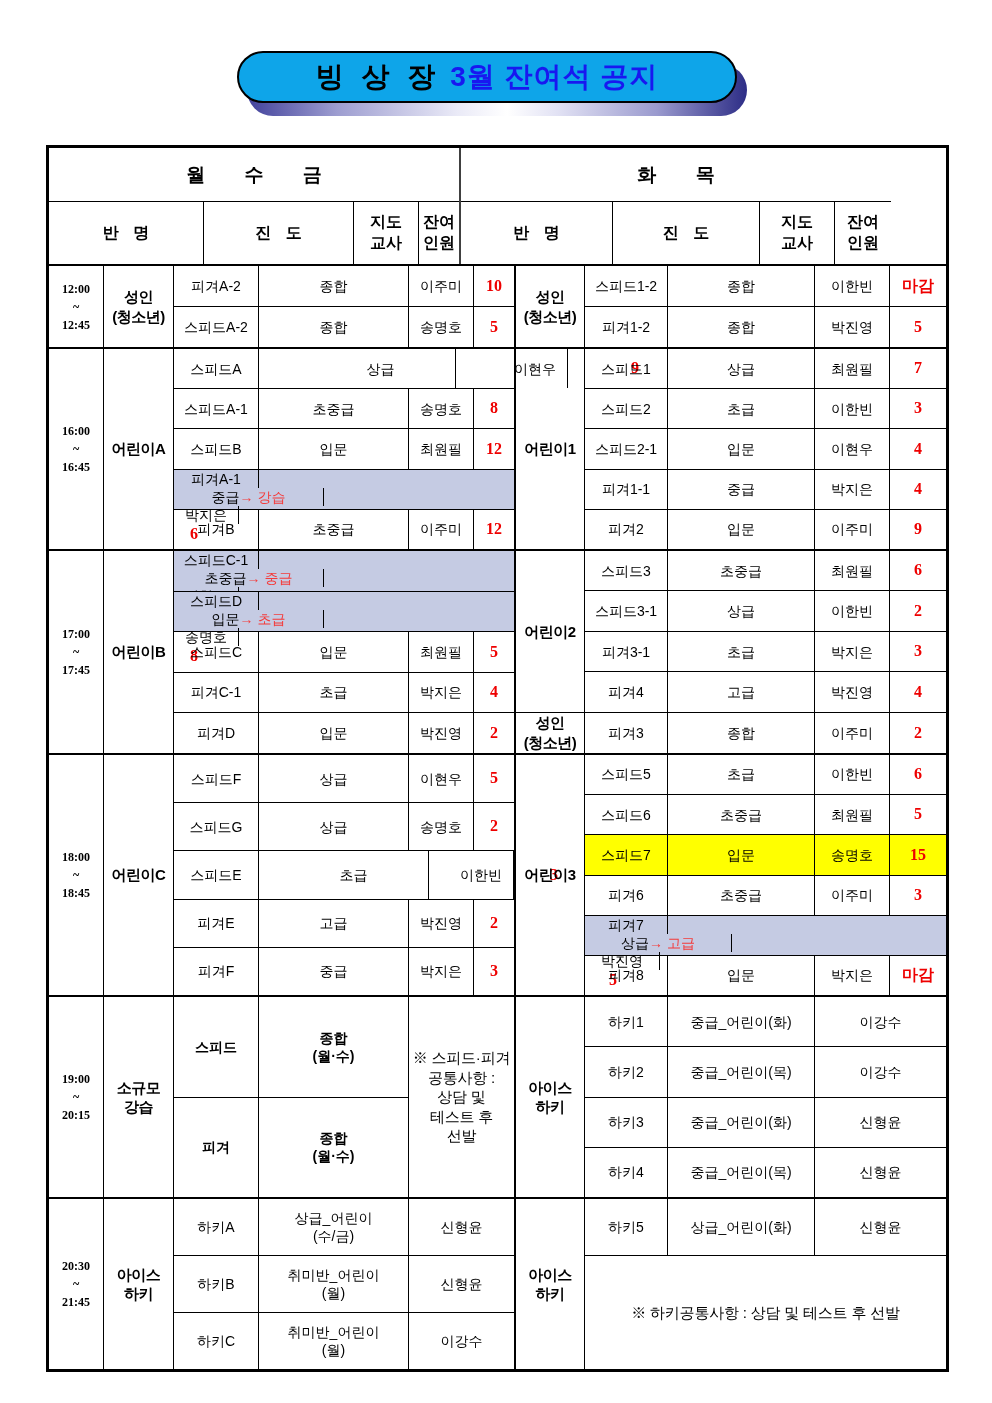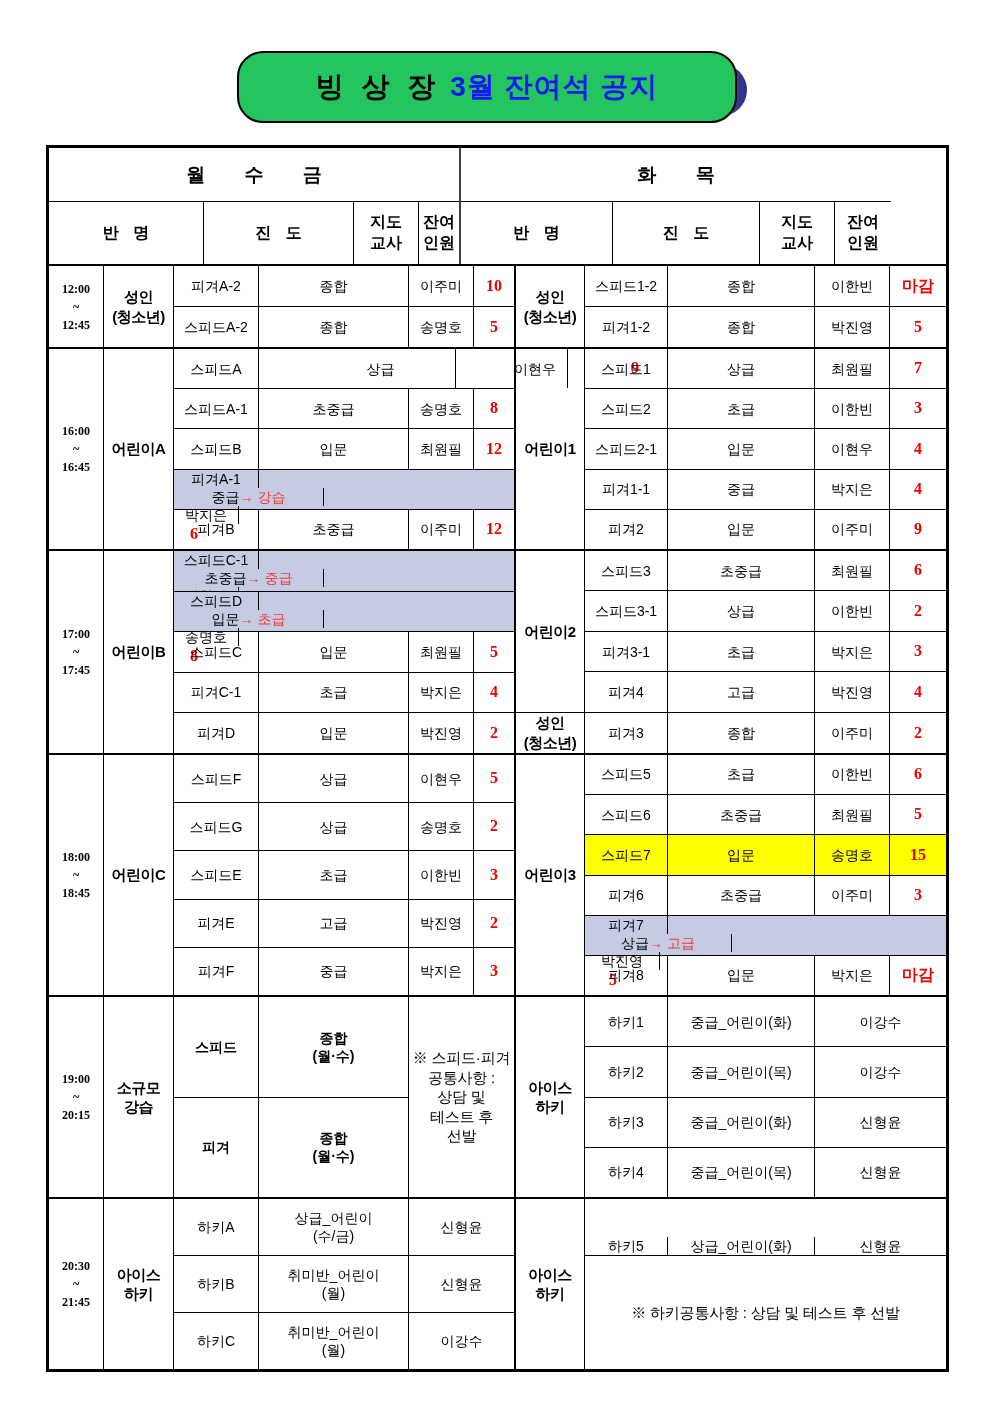--- a/index.html
+++ b/index.html
@@ -2,22 +2,22 @@
 <html style="--title-blue: #1818f0; --hl-blue: #c5cbe3; --hl-yellow: #ffff00; --alert-red: #ee0000; --arrow-red: #f43b3b;"><head>
 <meta charset="utf-8">
 <style>
   html,body{margin:0;padding:0;background:#ffffff;}
   body{width:992px;height:1403px;position:relative;font-family:"Liberation Sans",sans-serif;color:#000;}
 
   
   .title-wrap{position:absolute;left:237px;top:51px;width:500px;height:56px;}
   .title-shadow{position:absolute;left:10px;top:13px;width:500px;height:52px;border-radius:26px;
     background:linear-gradient(90deg,#41419b 0%,#9d9dd0 18%,#eaeaf7 42%,#ffffff 52%,#e2e2f4 62%,#9a9ace 82%,#2d2d86 100%);}
-  .title-box{position:absolute;left:0;top:0;width:500px;height:72px;box-sizing:border-box;
-    background:#22c55e;border:2px solid #000;border-radius:26px;
+  .title-box{position:absolute;left:0;top:0;width:500px;height:52px;box-sizing:border-box;
+    background:#0ea5e9;border:2px solid #000;border-radius:26px;
     display:flex;align-items:center;justify-content:center;gap:10px;}
   .t-black{font-size:28px;font-weight:bold;letter-spacing:5px;color:#000;}
   .t-blue{font-size:28px;font-weight:bold;letter-spacing:1px;color:var(--title-blue,#1818f0);}
 
   
   .sch-table{position:absolute;left:46px;top:145px;width:897px;box-sizing:content-box;
     border:3px solid #000;background:#fff;}
   .cell{box-sizing:border-box;border-right:1px solid #000;display:flex;align-items:center;justify-content:center;
     text-align:center;white-space:pre-line;line-height:1.3;font-size:14px;overflow:hidden;flex:none;}
   .last{border-right:none !important;}
@@ -317,21 +317,21 @@
                 <div class="cell w-lprog"><span>상급</span></div>
                 <div class="cell w-ltc">이현우</div>
                 <div class="cell rem last w-lrem">5</div>
               </div>
               <div class="row" style="flex: 1 1 0%;">
                 <div class="cell w-lname">스피드G</div>
                 <div class="cell w-lprog"><span>상급</span></div>
                 <div class="cell w-ltc">송명호</div>
                 <div class="cell rem last w-lrem">2</div>
               </div>
-              <div class="row" style="flex: 1 1 0%;">
+              <div class="row" style="flex: 1 1 0%; gap: 20px;">
                 <div class="cell w-lname">스피드E</div>
                 <div class="cell w-lprog"><span>초급</span></div>
                 <div class="cell w-ltc">이한빈</div>
                 <div class="cell rem last w-lrem">3</div>
               </div>
               <div class="row" style="flex: 1 1 0%;">
                 <div class="cell w-lname">피겨E</div>
                 <div class="cell w-lprog"><span>고급</span></div>
                 <div class="cell w-ltc">박진영</div>
                 <div class="cell rem last w-lrem">2</div>
@@ -477,21 +477,21 @@
                 <div class="cell last w-lspan">이강수</div>
               </div>
             </div>
           </div>
         </div>
         <div class="half hr">
           <div class="gsec" style="flex: 3 1 0%;">
             <div class="cell glabel w-rg">아이스
 하키</div>
             <div class="rows">
-              <div class="row" style="flex: 1 1 0%; align-items: flex-end;">
+              <div class="row" style="flex: 1 1 0%;">
                 <div class="cell w-rname">하키5</div>
                 <div class="cell w-rprog"><span>상급_어린이(화)</span></div>
                 <div class="cell last w-rspan">신형윤</div>
               </div>
               <div class="row nb" style="flex: 2 1 0%;">
                 <div class="cell note last w-rnote">※ 하키공통사항 : 상담 및 테스트 후 선발</div>
               </div>
             </div>
           </div>
         </div>

